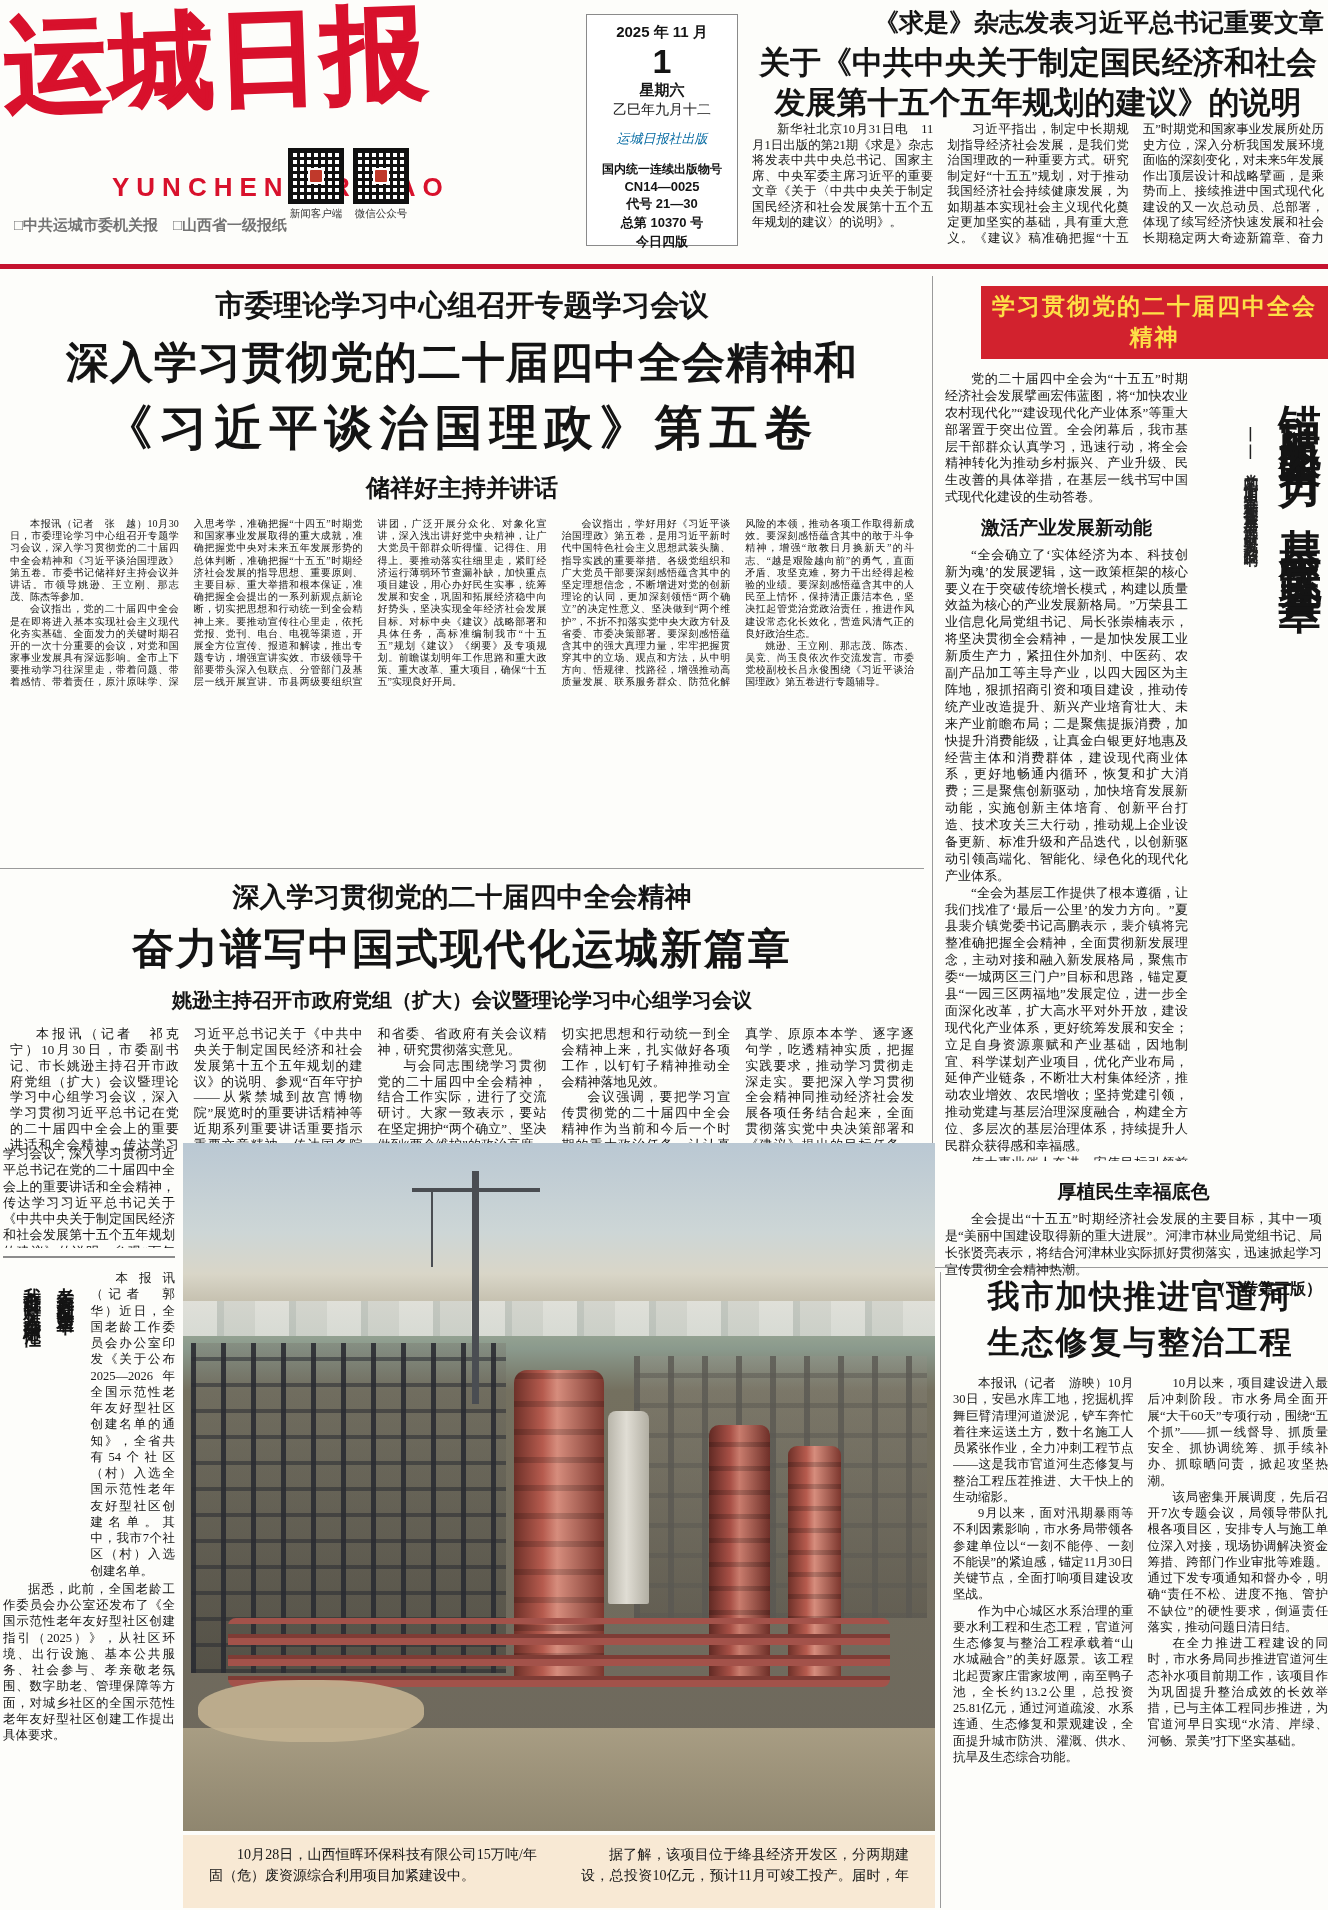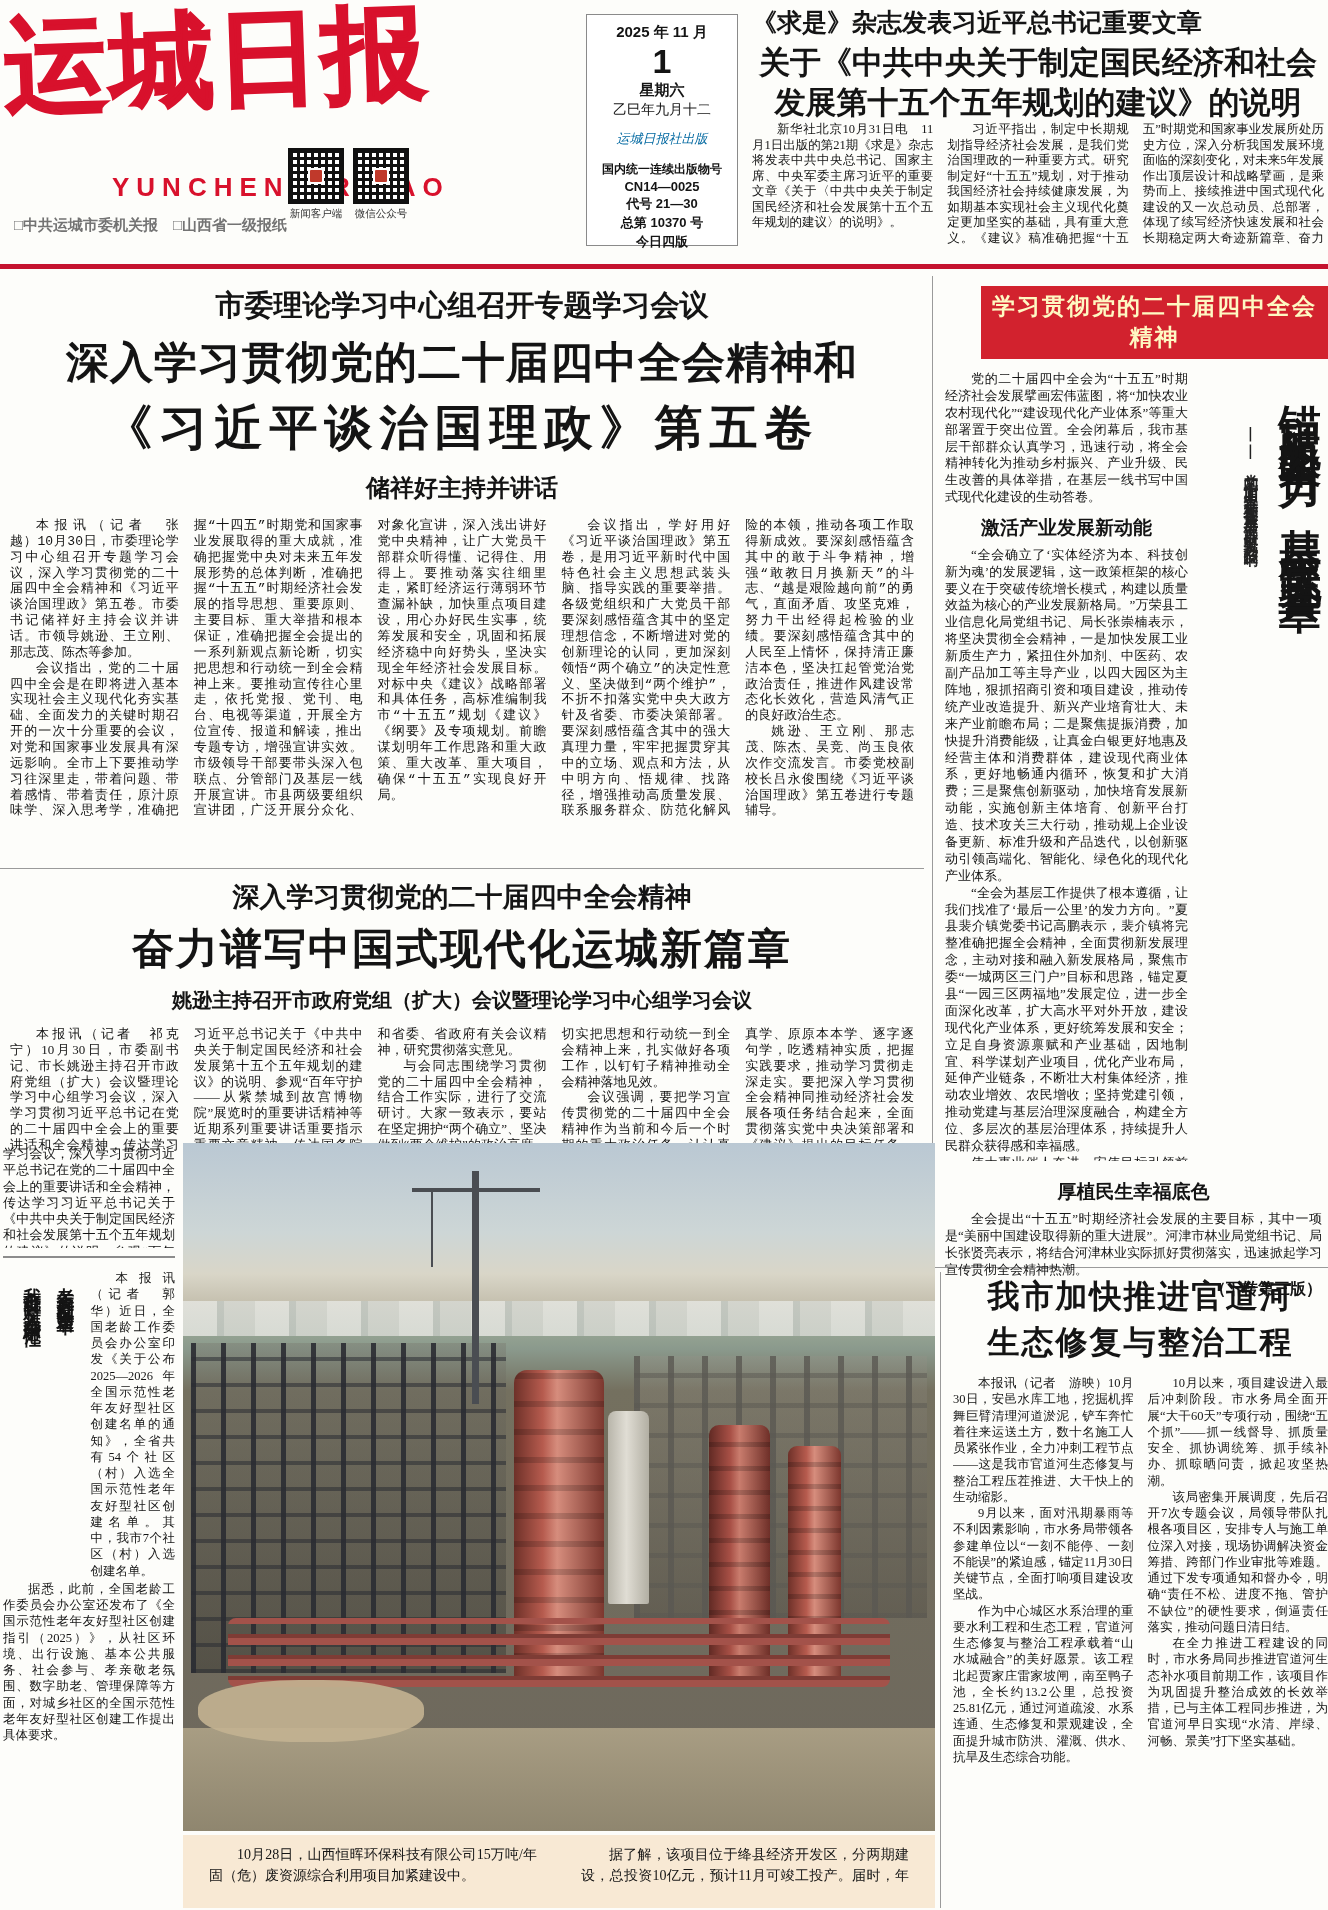--- a/index.html
+++ b/index.html
@@ -34,41 +34,41 @@
   .db-ym{ margin-top:8px; font-size:15px; font-weight:600; }
   .db-day{ font-size:34px; font-weight:700; line-height:1.15; }
   .db-week{ font-size:15px; font-weight:700; }
   .db-lunar{ font-size:14px; margin-top:1px; }
   .db-pub{ font-size:13px; margin-top:11px; font-family:"Liberation Serif",serif; font-style:italic; color:#0369a1; }
   .db-issnlabel{ font-size:12px; margin-top:13px; font-weight:700; }
   .db-issn,.db-code,.db-issue,.db-pages{ font-size:13px; margin-top:1px; font-weight:700; }
 
   
   .tr-article{ left:752px; top:6px; width:572px; }
-  .tr-kicker{ font-family:Liberation Mono, monospace; font-weight:900; font-size:25px; text-align:left; }
+  .tr-kicker{ font-family:Liberation Mono, monospace; font-weight:900; font-size:25px; text-align:right; }
   .tr-headline{ font-weight:700; font-size:31px; text-align:center; line-height:1.28; margin-top:4px; }
   .tr-body{ column-count:3; column-gap:14px; font-size:12.5px; line-height:1.24;
     text-align:justify; height:128px; overflow:hidden; }
   .cont{ text-align:right; font-weight:700; text-indent:0; }
 
   .red-rule{ left:0; top:264px; width:1328px; height:5px; background:#c5132f; }
 
   
   .main-article{ left:0; top:276px; width:924px; }
   .ma-kicker{ font-family:"Liberation Sans","DejaVu Sans",sans-serif; font-weight:900; font-size:29px; text-align:center; margin-top:10px; }
   .ma-h1{ font-weight:900; font-size:43px; text-align:center; margin-top:8px; letter-spacing:1px; }
   .ma-h2{ font-weight:900; font-size:48px; text-align:center; margin-top:4px; letter-spacing:7px; }
   .ma-sub{ font-family:"Liberation Sans","DejaVu Sans",sans-serif; font-weight:800; font-size:24px; text-align:center; margin-top:12px; }
-  .ma-body{ margin:14px 10px 0; column-count:5; column-gap:15px; font-size:13px; line-height:1.22;
-    text-align:justify; height:372px; overflow:hidden;font-family:Liberation Mono, monospace; }
+  .ma-body{ margin:14px 10px 0; column-count:5; column-gap:15px; font-size:10px; line-height:1.22;
+    text-align:justify; height:372px; overflow:hidden; }
 
   
   .rail{ left:932px; top:276px; width:396px; height:992px; border-left:1px solid #9a9a9a;
     border-bottom:1px solid #9a9a9a; padding-left:12px; }
-  .rail-banner{ margin-top:10px; background:#d2222e; color:#fef9c3; font-family:"Liberation Sans","DejaVu Sans",sans-serif;
+  .rail-banner{ margin-top:10px; background:#d2222e; color:#fde047; font-family:"Liberation Sans","DejaVu Sans",sans-serif;
     font-weight:900; font-size:23px; text-align:center; padding:5px 0 6px; letter-spacing:2px;margin-left:36px; }
   .rail-flex{ display:flex; margin-top:12px; height:790px; overflow:hidden; }
   .rail-text{ flex:1; font-size:13px; line-height:1.3; text-align:justify; overflow:hidden; padding-right:8px; }
   .rail-sec-title{ font-family:"Liberation Sans","DejaVu Sans",sans-serif; font-weight:800; font-size:19px;
     text-align:center; margin:10px 0 6px; text-indent:0; }
   .rail-vhead{ width:132px; writing-mode:vertical-rl; }
   .rail-vtitle{ font-weight:900; font-size:43px; letter-spacing:10px; line-height:1.3;
     font-family:"Liberation Serif","DejaVu Serif",serif; }
   .rail-vsub{ font-family:"Liberation Sans","DejaVu Sans",sans-serif; font-weight:600; font-size:14.5px;
     letter-spacing:3px; margin-right:12px; padding-top:56px; color:#222; }

